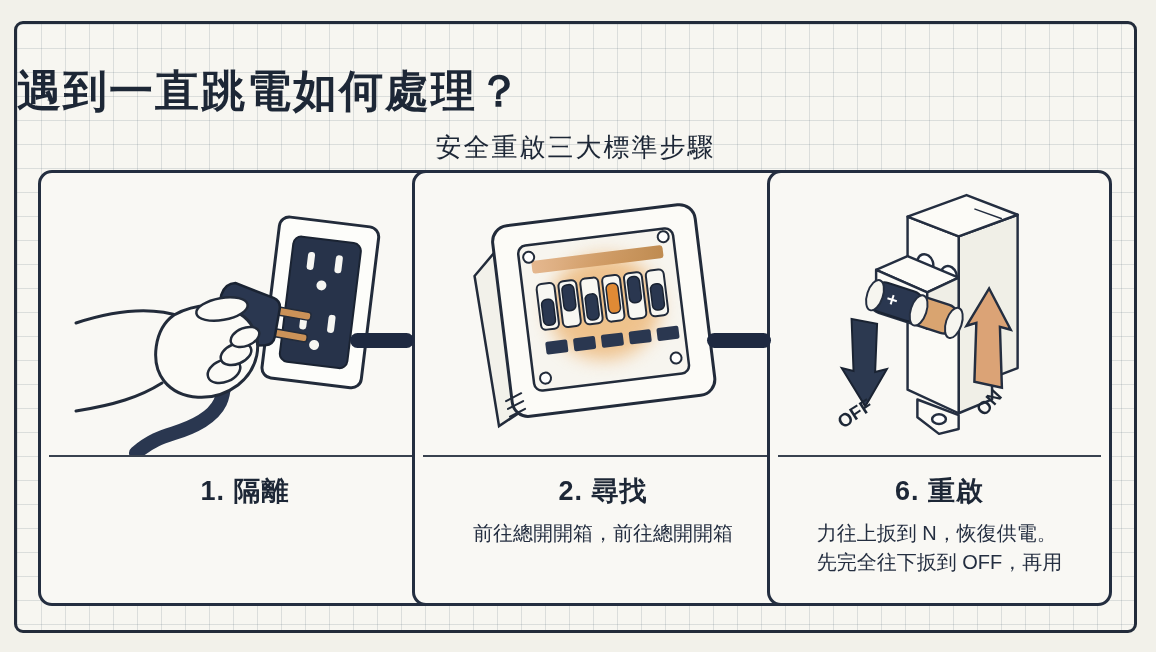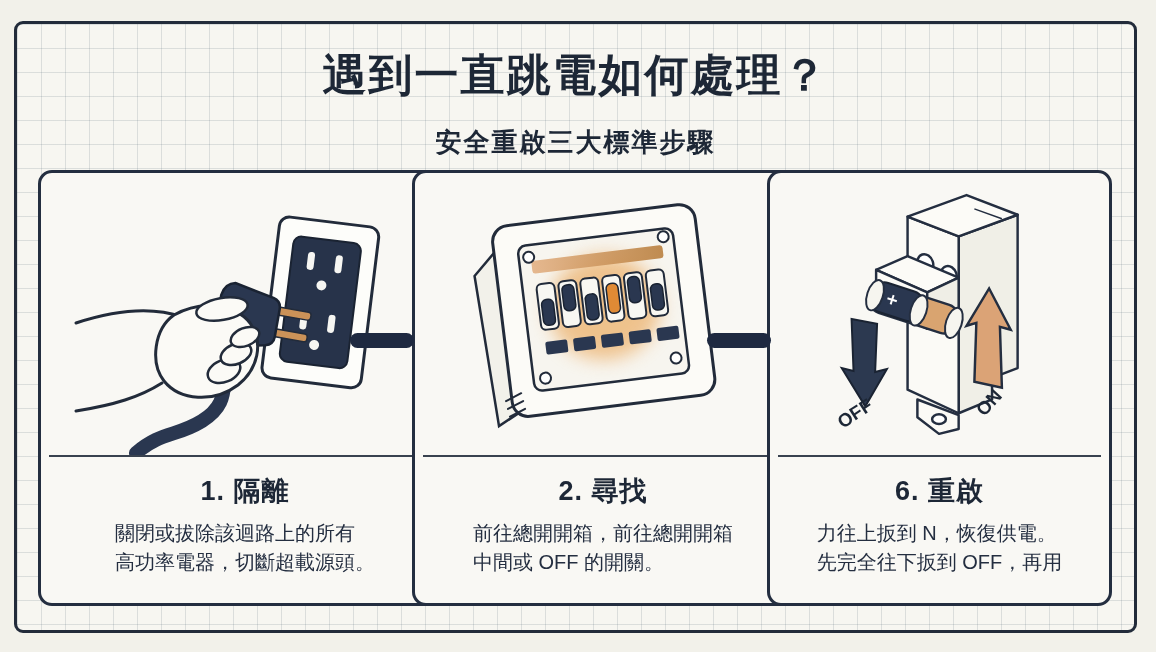--- a/index.html
+++ b/index.html
@@ -14,26 +14,26 @@
   .frame {
     position:absolute; left:14px; top:21px; width:1123px; height:612px;
     border:3px solid #222b3a; border-radius:9px;
     background-color:#f7f6f1;
     background-image:
       linear-gradient(rgba(118,134,144,0.22) 1px, transparent 1px),
       linear-gradient(90deg, rgba(118,134,144,0.22) 1px, transparent 1px);
     background-size:24px 24px;
   }
   .title {
-    margin-top:22px; text-align:center;
+    margin-top:38px; text-align:left;
     font-size:44px; font-weight:800; letter-spacing:2px; color:#1d2736;
   }
   .subtitle {
-    margin-top:20px; text-align:center;
-    font-size:26px; font-weight:700; letter-spacing:2px; color:#1d2736;
+    margin-top:9px; text-align:center;
+    font-size:26px; font-weight:400; letter-spacing:2px; color:#1d2736;
   }
   .card {
     position:absolute; top:146px; height:436px;
     background:#f9f8f4;
     border:3px solid #242e40; border-radius:14px;
     overflow:hidden;
   }
   .card-1 { left:21px;  width:414px; }
   .card-2 { left:395px; width:382px; }
   .card-3 { left:750px; width:345px; }
@@ -99,24 +99,20 @@
           <ellipse cx="150" cy="198" rx="17" ry="11" transform="rotate(-22 150 198)" fill="#fbfaf6" stroke="#222b3a" stroke-width="2.5"></ellipse>
           <ellipse cx="162" cy="181" rx="16" ry="10" transform="rotate(-22 162 181)" fill="#fbfaf6" stroke="#222b3a" stroke-width="2.5"></ellipse>
           <ellipse cx="171" cy="164" rx="15" ry="9" transform="rotate(-22 171 164)" fill="#fbfaf6" stroke="#222b3a" stroke-width="2.5"></ellipse>
           <ellipse cx="148" cy="136" rx="26" ry="11" transform="rotate(-10 148 136)" fill="#fbfaf6" stroke="#222b3a" stroke-width="2.5"></ellipse>
         </g>
       </svg>
     </div>
     <div class="divider"></div>
     <div class="caption">
       <h3 class="step-heading">1. 隔離</h3>
-      <p class="step-desc">
-        <span>關閉或拔除該迴路上的所有</span>
-        <span>高功率電器，切斷超載源頭。</span>
-      </p>
     </div>
   </section>
 
   <section class="card card-2">
     <div class="illus">
       <svg viewBox="0 0 326 282">
         <defs>
           <filter id="glow" x="-60%" y="-60%" width="220%" height="220%">
               <feGaussianBlur stdDeviation="9"></feGaussianBlur>
             </filter>
@@ -170,21 +166,20 @@
             <line x1="58" y1="232" x2="74" y2="226"></line>
           </g>
         </g>
       </svg>
     </div>
     <div class="divider"></div>
     <div class="caption">
       <h3 class="step-heading">2. 尋找</h3>
       <p class="step-desc">
         <span>前往總開開箱，前往總開開箱</span>
-        <span>中間或 OFF 的開關。</span>
       </p>
     </div>
   </section>
 
   <section class="card card-3">
     <div class="illus">
       <svg viewBox="0 0 345 282">
         <g stroke="#242e40" stroke-width="2.5" stroke-linejoin="round">
 
           <polygon points="192,62 252,40 252,196 226,206 226,228 192,242" fill="#f0efe7"></polygon>

